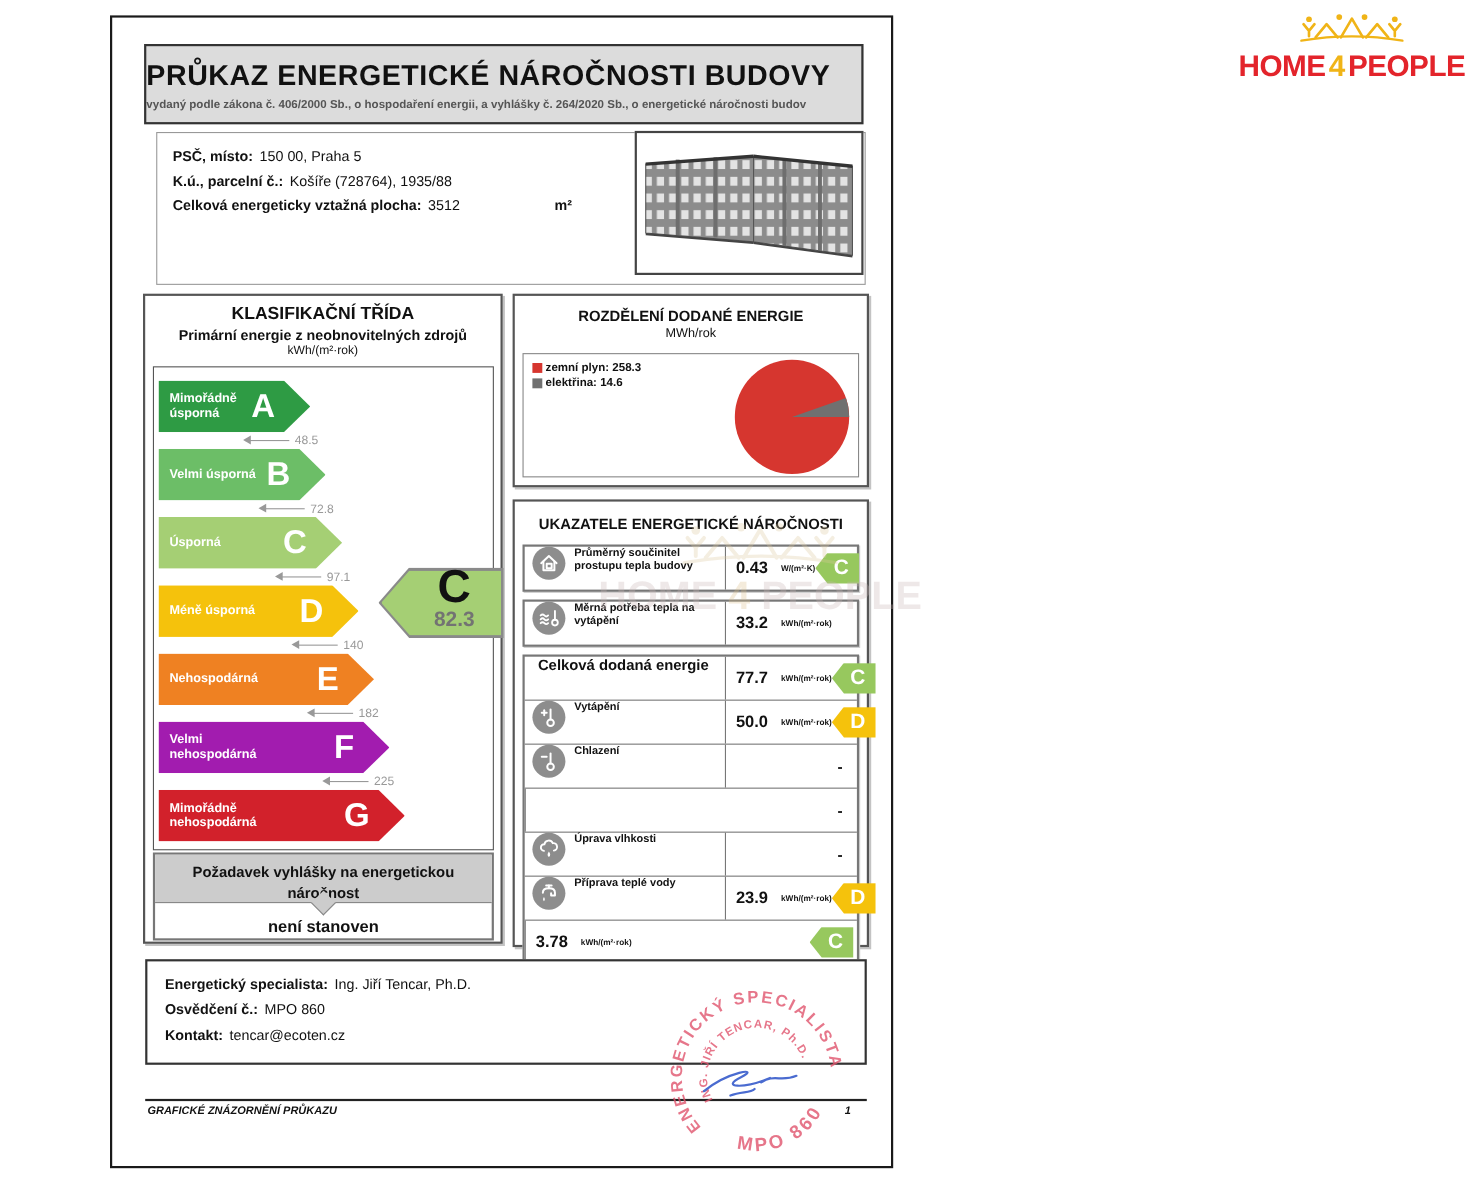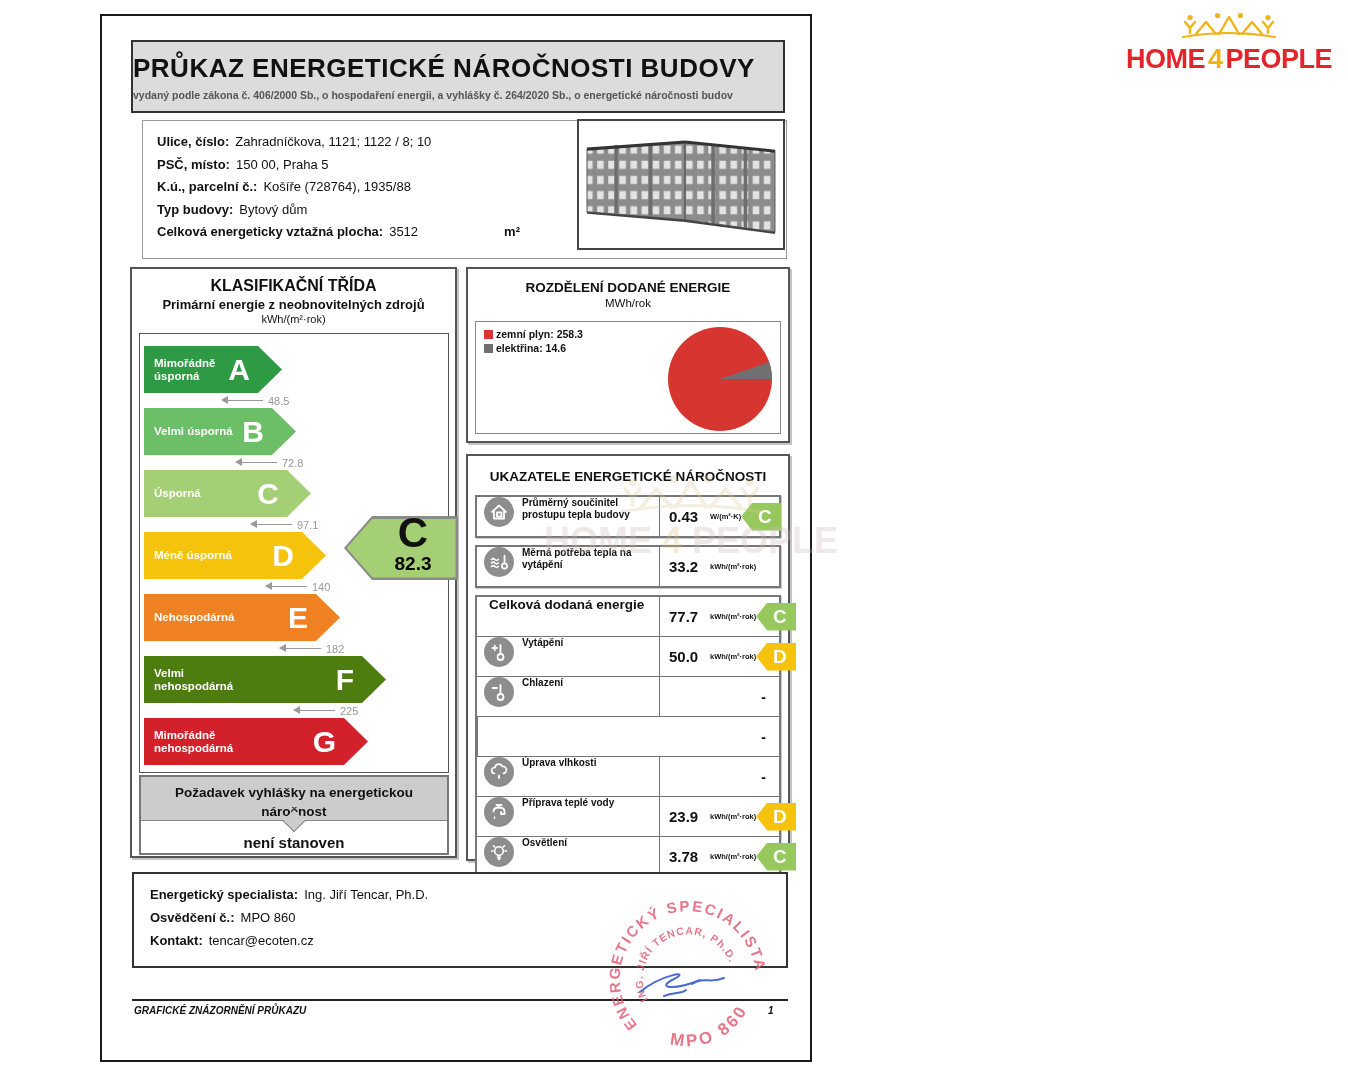--- a/index.html
+++ b/index.html
@@ -27,21 +27,21 @@
   .band{height:47px;position:relative;color:#fff;clip-path:polygon(0 0,calc(100% - 24px) 0,100% 50%,calc(100% - 24px) 100%,0 100%);}
   .band .lbl{position:absolute;left:10px;top:50%;transform:translateY(-50%);font-size:11.5px;font-weight:bold;line-height:1.15;width:96px;}
   .band .ltr{position:absolute;right:32px;top:50%;transform:translateY(-50%);font-size:30px;font-weight:bold;}
   .tick{height:15px;display:flex;align-items:center;gap:5px;color:#999;font-size:11px;}
   .arr{width:40px;height:0;border-top:1.5px solid #999;position:relative;display:inline-block;}
   .arr::before{content:"";position:absolute;left:-2px;top:-5px;border:4px solid transparent;border-left:0;border-right:7px solid #999;}
   .rating{position:absolute;left:204px;top:182px;width:114px;height:64px;}
   .rating-outer{position:absolute;inset:0;clip-path:polygon(100% 0,28px 0,0 50%,28px 100%,100% 100%);background:#8a8a8a;}
   .rating-inner{position:absolute;inset:2.5px;clip-path:polygon(100% 0,26px 0,0 50%,26px 100%,100% 100%);}
   .rating .rl{position:absolute;left:40px;width:58px;text-align:center;top:-7px;font-size:42px;font-weight:bold;color:#111;}
-  .rating .rv{position:absolute;left:40px;width:58px;text-align:center;top:37px;font-size:19px;font-weight:bold;color:#000000;}
+  .rating .rv{position:absolute;left:40px;width:58px;text-align:center;top:37px;font-size:19px;font-weight:bold;color:#737373;}
   .req{position:absolute;left:7px;top:506px;width:310px;height:80px;border:2px solid #777;background:#fff;box-sizing:border-box;}
   .req-top{height:44px;background:#ccc;border-bottom:1.5px solid #888;font-size:13.5px;font-weight:bold;text-align:center;padding-top:7px;line-height:1.4;box-sizing:border-box;}
   .req-chev{position:absolute;left:50%;top:36px;width:15px;height:15px;background:#ccc;transform:translateX(-50%) rotate(45deg);border-right:1.5px solid #888;border-bottom:1.5px solid #888;}
   .req-val{text-align:center;font-size:15px;font-weight:bold;margin-top:13px;}
 
   
   .pie{position:absolute;left:364px;top:251px;width:324px;height:176px;border:2px solid #555;box-shadow:2px 2px 0 #c3c3c3;box-sizing:border-box;background:#fff;}
   .pie-t1{text-align:center;font-size:13.5px;font-weight:bold;margin-top:11px;}
   .pie-t2{text-align:center;font-size:11.5px;margin-top:2px;}
   .pie-box{position:absolute;left:7px;top:52px;right:7px;bottom:7px;border:1.5px solid #888;}
@@ -98,24 +98,22 @@
 <body>
 
 <div class="page">
 
   <div class="hdr">
     <div class="hdr-title">PRŮKAZ ENERGETICKÉ NÁROČNOSTI BUDOVY</div>
     <div class="hdr-sub">vydaný podle zákona č. 406/2000 Sb., o hospodaření energii, a vyhlášky č. 264/2020 Sb., o energetické náročnosti budov</div>
   </div>
 
   <div class="addr">
-    <div class="arow"><b>Ulice, číslo:</b><span>Zahradníčkova, 1121; 1122 / 8; 10</span></div>
     <div class="arow"><b>PSČ, místo:</b><span>150 00, Praha 5</span></div>
     <div class="arow"><b>K.ú., parcelní č.:</b><span>Košíře (728764), 1935/88</span></div>
-    <div class="arow"><b>Typ budovy:</b><span>Bytový dům</span></div>
     <div class="arow"><b>Celková energeticky vztažná plocha:</b><span>3512</span><span class="area-unit">m²</span></div>
   </div>
 
   <div class="photo">
     <svg width="194" height="117" viewBox="0 0 192 114">
       <defs>
         <pattern id="win" width="11" height="15" patternUnits="userSpaceOnUse">
           <rect width="11" height="15" fill="#8c8c8c"></rect>
           <rect x="2" y="3.5" width="6.5" height="8" fill="#e3e3e3"></rect>
         </pattern>
@@ -177,21 +175,21 @@
 
       <div class="band" style="width: 196px; background: rgb(239, 129, 34);">
         <span class="lbl">Nehospodárná</span>
         <span class="ltr">E</span>
       </div>
       <div class="tick" style="margin-left:137px">
           <span class="arr"></span>
           <span>182</span>
         </div>
 
-      <div class="band" style="width: 210px; background: #4d7c0f; padding-left: 32px;">
+      <div class="band" style="width: 210px; background: #a21caf;">
         <span class="lbl">Velmi nehospodárná</span>
         <span class="ltr">F</span>
       </div>
       <div class="tick" style="margin-left:151px">
           <span class="arr"></span>
           <span>225</span>
         </div>
 
       <div class="band" style="width: 224px; background: rgb(210, 33, 43);">
         <span class="lbl">Mimořádně nehospodárná</span>
@@ -373,33 +371,20 @@
         </div>
         <div class="iright">
           <span class="ival">23.9</span>
           <span class="iunit">kWh/(m²·rok)</span>
 
           <span class="badge" style="background: rgb(245, 194, 12);">D</span>
         </div>
       </div>
 
       <div class="irow">
-        <div class="ileft">
-          <span class="icircle">
-            <svg width="22" height="22" viewBox="0 0 22 22" fill="none" stroke="#fff" stroke-width="1.6" stroke-linecap="round">
-                <circle cx="11" cy="10" r="4.3"></circle>
-                <path d="M9.5 14.8 h3 M9.8 16.6 h2.4 M10.4 18.2 h1.2"></path>
-                <line x1="3.5" y1="10" x2="5" y2="10"></line>
-                <line x1="17" y1="10" x2="18.5" y2="10"></line>
-                <line x1="5.5" y1="4.8" x2="6.8" y2="6"></line>
-                <line x1="16.5" y1="4.8" x2="15.2" y2="6"></line>
-              </svg>
-          </span>
-          <span class="ilbl">Osvětlení</span>
-        </div>
         <div class="iright">
           <span class="ival">3.78</span>
           <span class="iunit">kWh/(m²·rok)</span>
 
           <span class="badge" style="background: rgb(151, 200, 94);">C</span>
         </div>
       </div>
     </div>
   </div>
 

